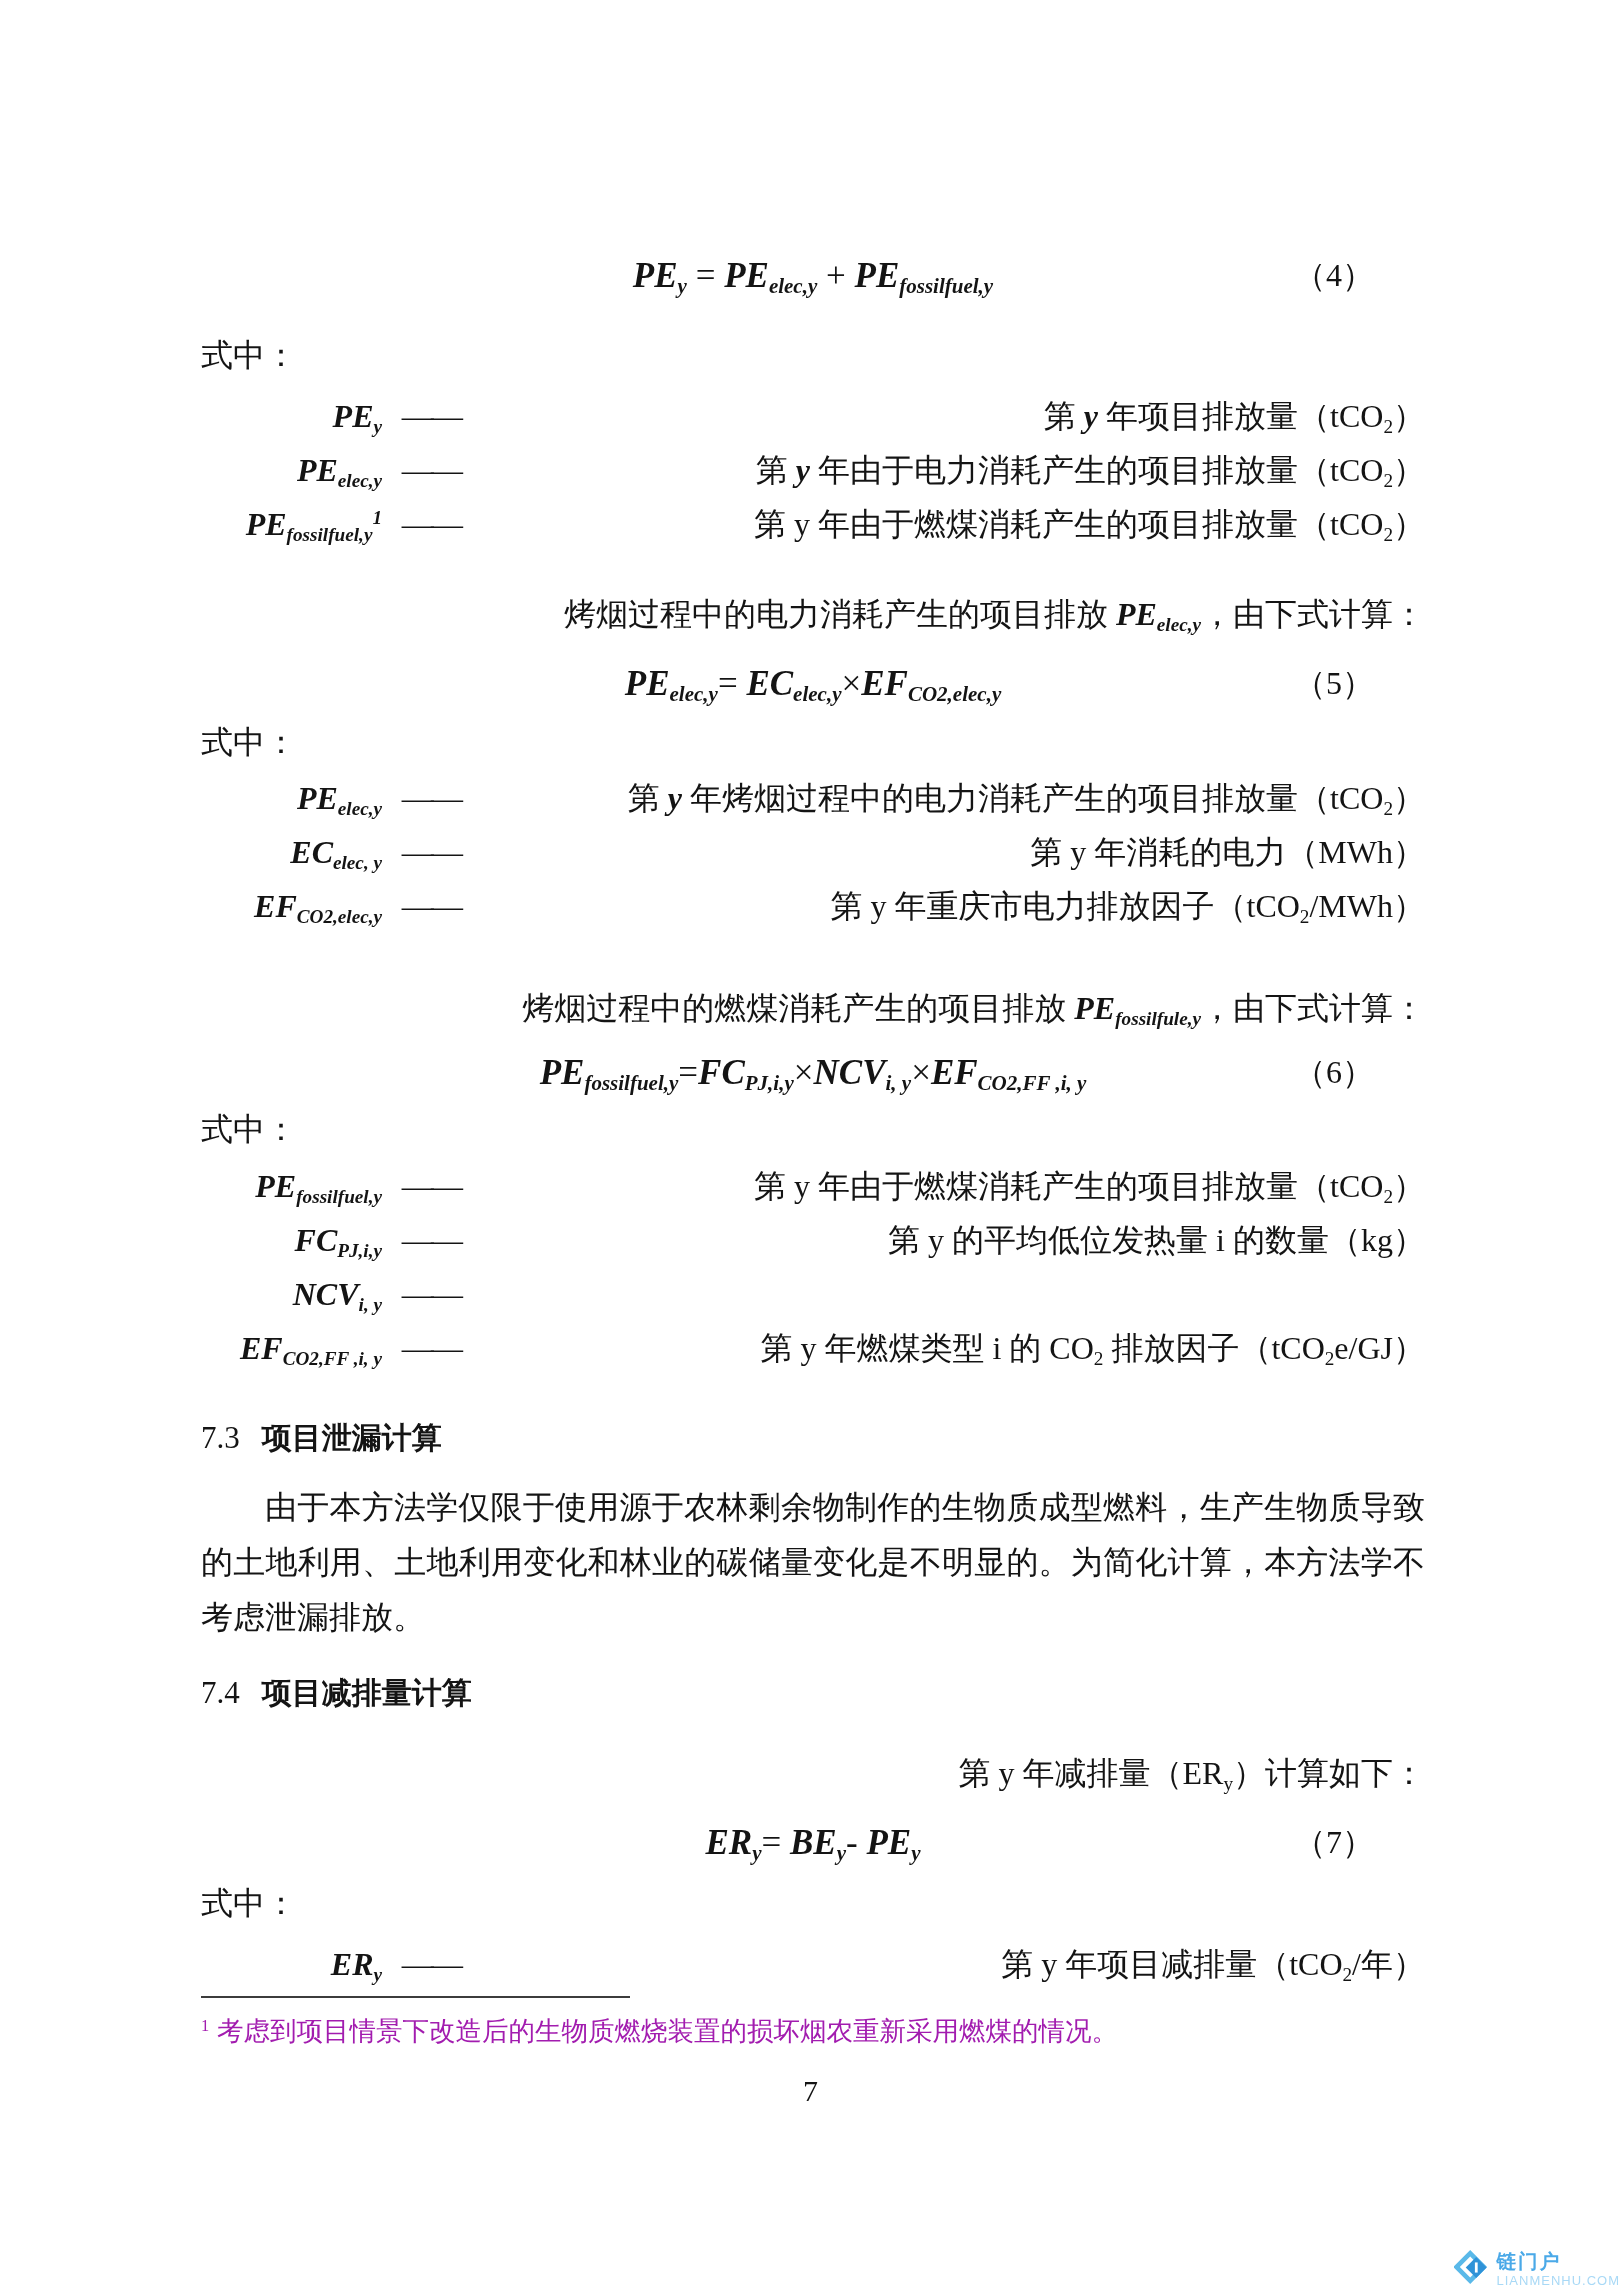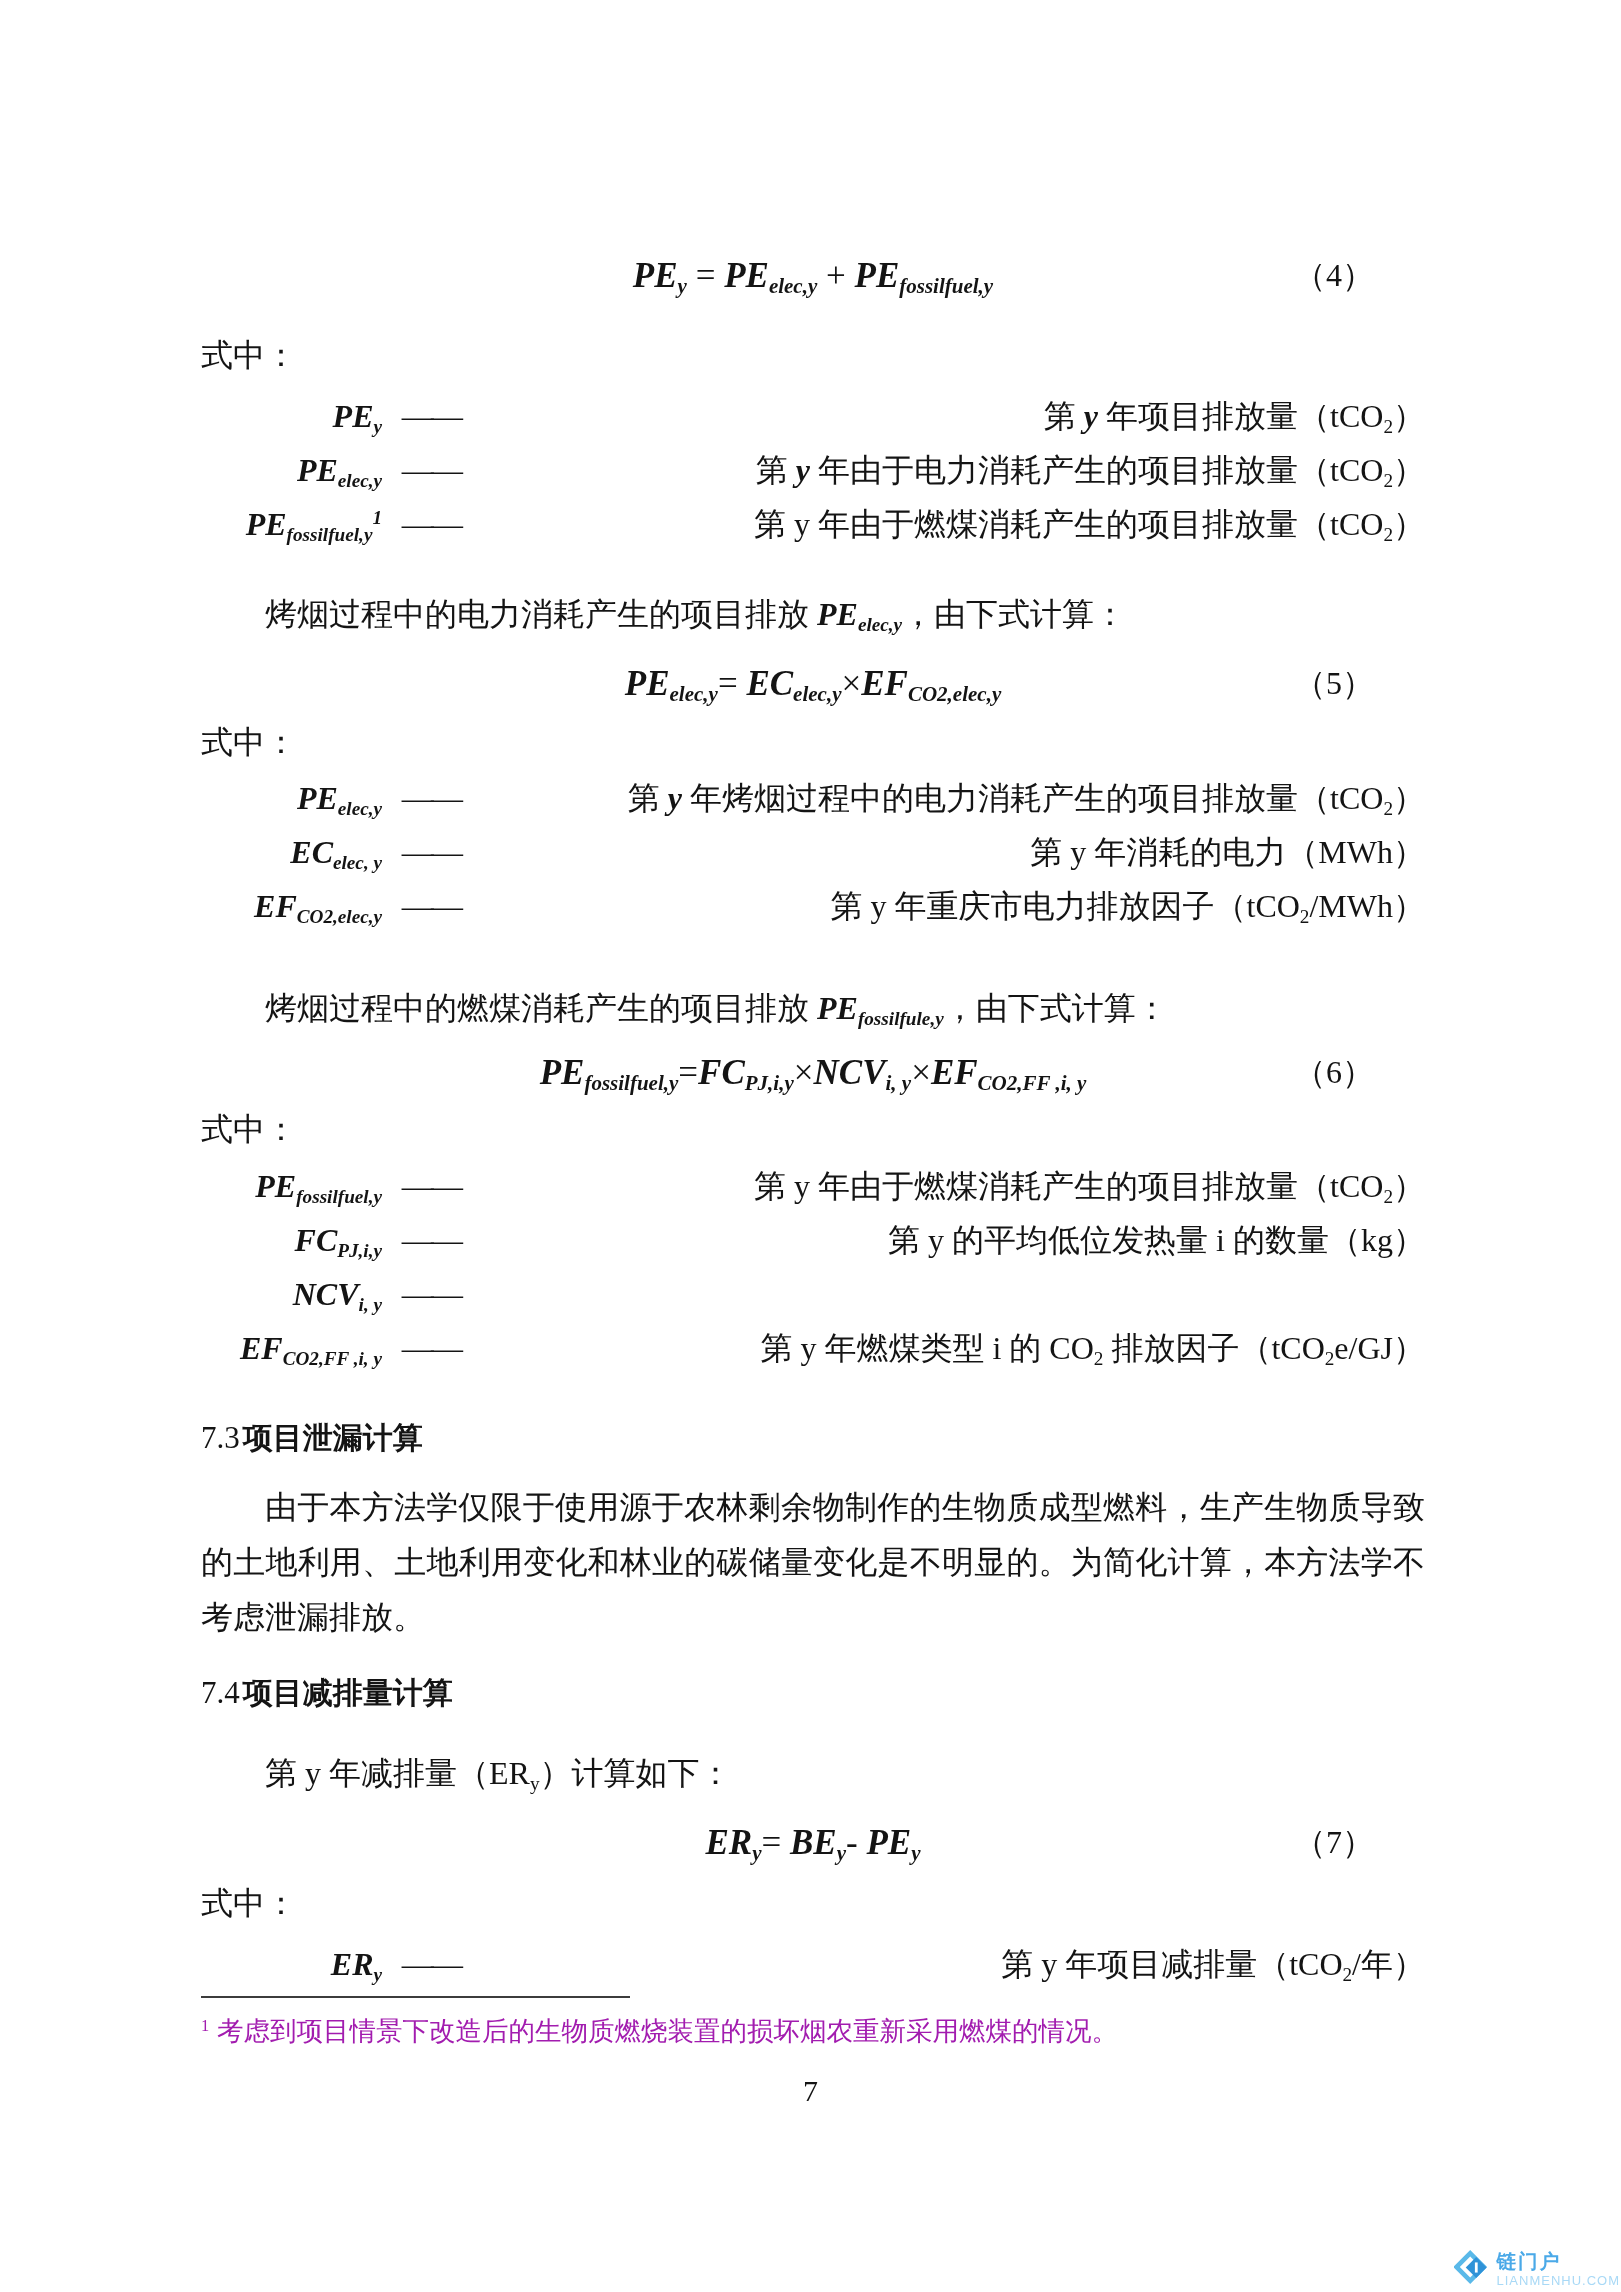--- a/index.html
+++ b/index.html
@@ -42,20 +42,21 @@
   .def-term { width: 181px; flex: none; white-space: nowrap; }
   .def-dash { width: 78px; flex: none; letter-spacing: -2.9px; }
   .def-desc { flex: 1; white-space: nowrap; }
 
   .para {
     font-size: 32px;
     line-height: 49px;
     text-indent: 2em;
     margin: 0;
     white-space: nowrap;
+    text-align: right;
   }
   .para.long {
     white-space: normal;
     text-align: justify;
     line-height: 55px;
   }
   .m-intro5 { margin-top: 39px; }
   .m-eq5 { margin-top: 19px; }
   .m-where2 { margin-top: 11.8px; }
   .m-list2 { margin-top: 7.8px; }
@@ -64,21 +65,21 @@
   .m-where3 { margin-top: 9.8px; }
   .m-list3 { margin-top: 7.8px; }
   .m-h73 { margin-top: 41px; }
   .m-para73 { margin-top: 21.6px; }
   .m-h74 { margin-top: 25.5px; }
   .m-intro7 { margin-top: 35px; }
   .m-eq7 { margin-top: 19.6px; }
   .m-where4 { margin-top: 13.7px; }
 
   .sec-heading { font-size: 31px; line-height: 43px; }
-  .sec-num { font-weight: normal; margin-right: 3px; }
+  .sec-num { font-weight: normal; margin-right: 22px; }
   .sec-title { font-weight: bold; font-family: "Liberation Sans","DejaVu Sans",sans-serif; font-size: 30px; }
 
   
   .footer-area { position: absolute; left: 201px; top: 1996px; width: 1224px; }
   .footnote-rule { width: 429px; border-top: 2.9px solid #3c3c3c; }
   .footnote { font-size: 26.5px; line-height: 39px; margin-top: 13.7px; color: #a21caf; }
   .footnote sup { font-size: 62%; vertical-align: 0.5em; margin-right: 7.8px; }
 
   .page-num {
     position: absolute; top: 2074px; left: 0;

